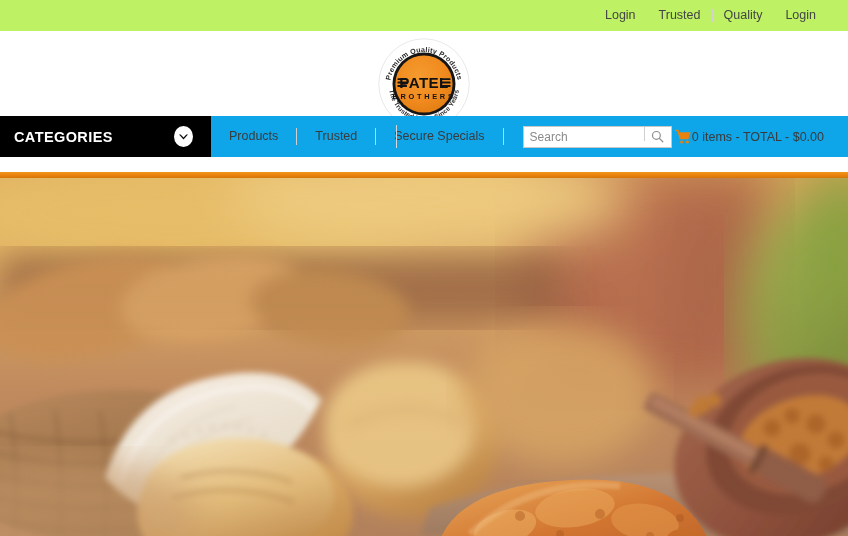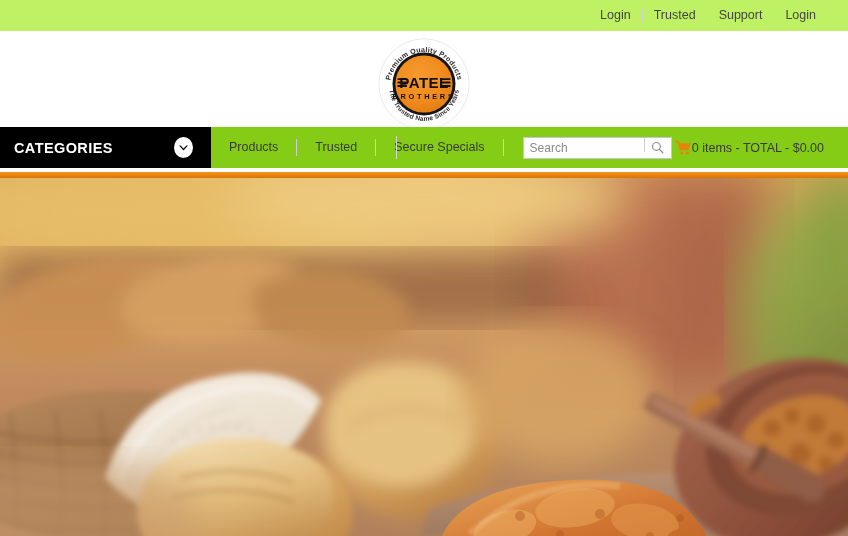--- a/index.html
+++ b/index.html
@@ -35,22 +35,22 @@
     background:#ffffff;
   }
   .logo-wrap {
     position:absolute; left:50%; top:5px; transform:translateX(-50%);
     width:96px; height:96px;
   }
   .logo-svg { display:block; width:96px; height:96px; }
 
   
   .navbar {
-    position:absolute; top:127px; left:0; width:848px; height:41px;
-    background:#84cc16;
+    position:absolute; top:116px; left:0; width:848px; height:41px;
+    background:#0ea5e9;
     display:flex; align-items:stretch;
   }
   .categories-block {
     width:211px; height:41px; background:#000000;
     display:flex; align-items:center; justify-content:space-between;
     padding:0 18px 0 14px; flex:0 0 211px;
     cursor:pointer;
   }
   .categories-label {
     color:#ffffff; font-size:14.5px; font-weight:bold;
@@ -127,21 +127,21 @@
 <body>
 
 <div class="page">
 
   <div class="topbar">
     <div class="top-links">
       <a class="top-link" href="#">Login</a>
       <span class="top-sep"></span>
       <a class="top-link" href="#">Trusted</a>
       <span class="top-sep"></span>
-      <a class="top-link" href="#">Support</a>
+      <a class="top-link" href="#">Quality</a>
       <span class="top-sep"></span>
       <a class="top-link" href="#">Login</a>
     </div>
   </div>
   <div class="topbar-shadow"></div>
 
   <div class="logoband">
     <div class="logo-wrap">
       <svg class="logo-svg" viewBox="0 0 96 96">
         <defs>

